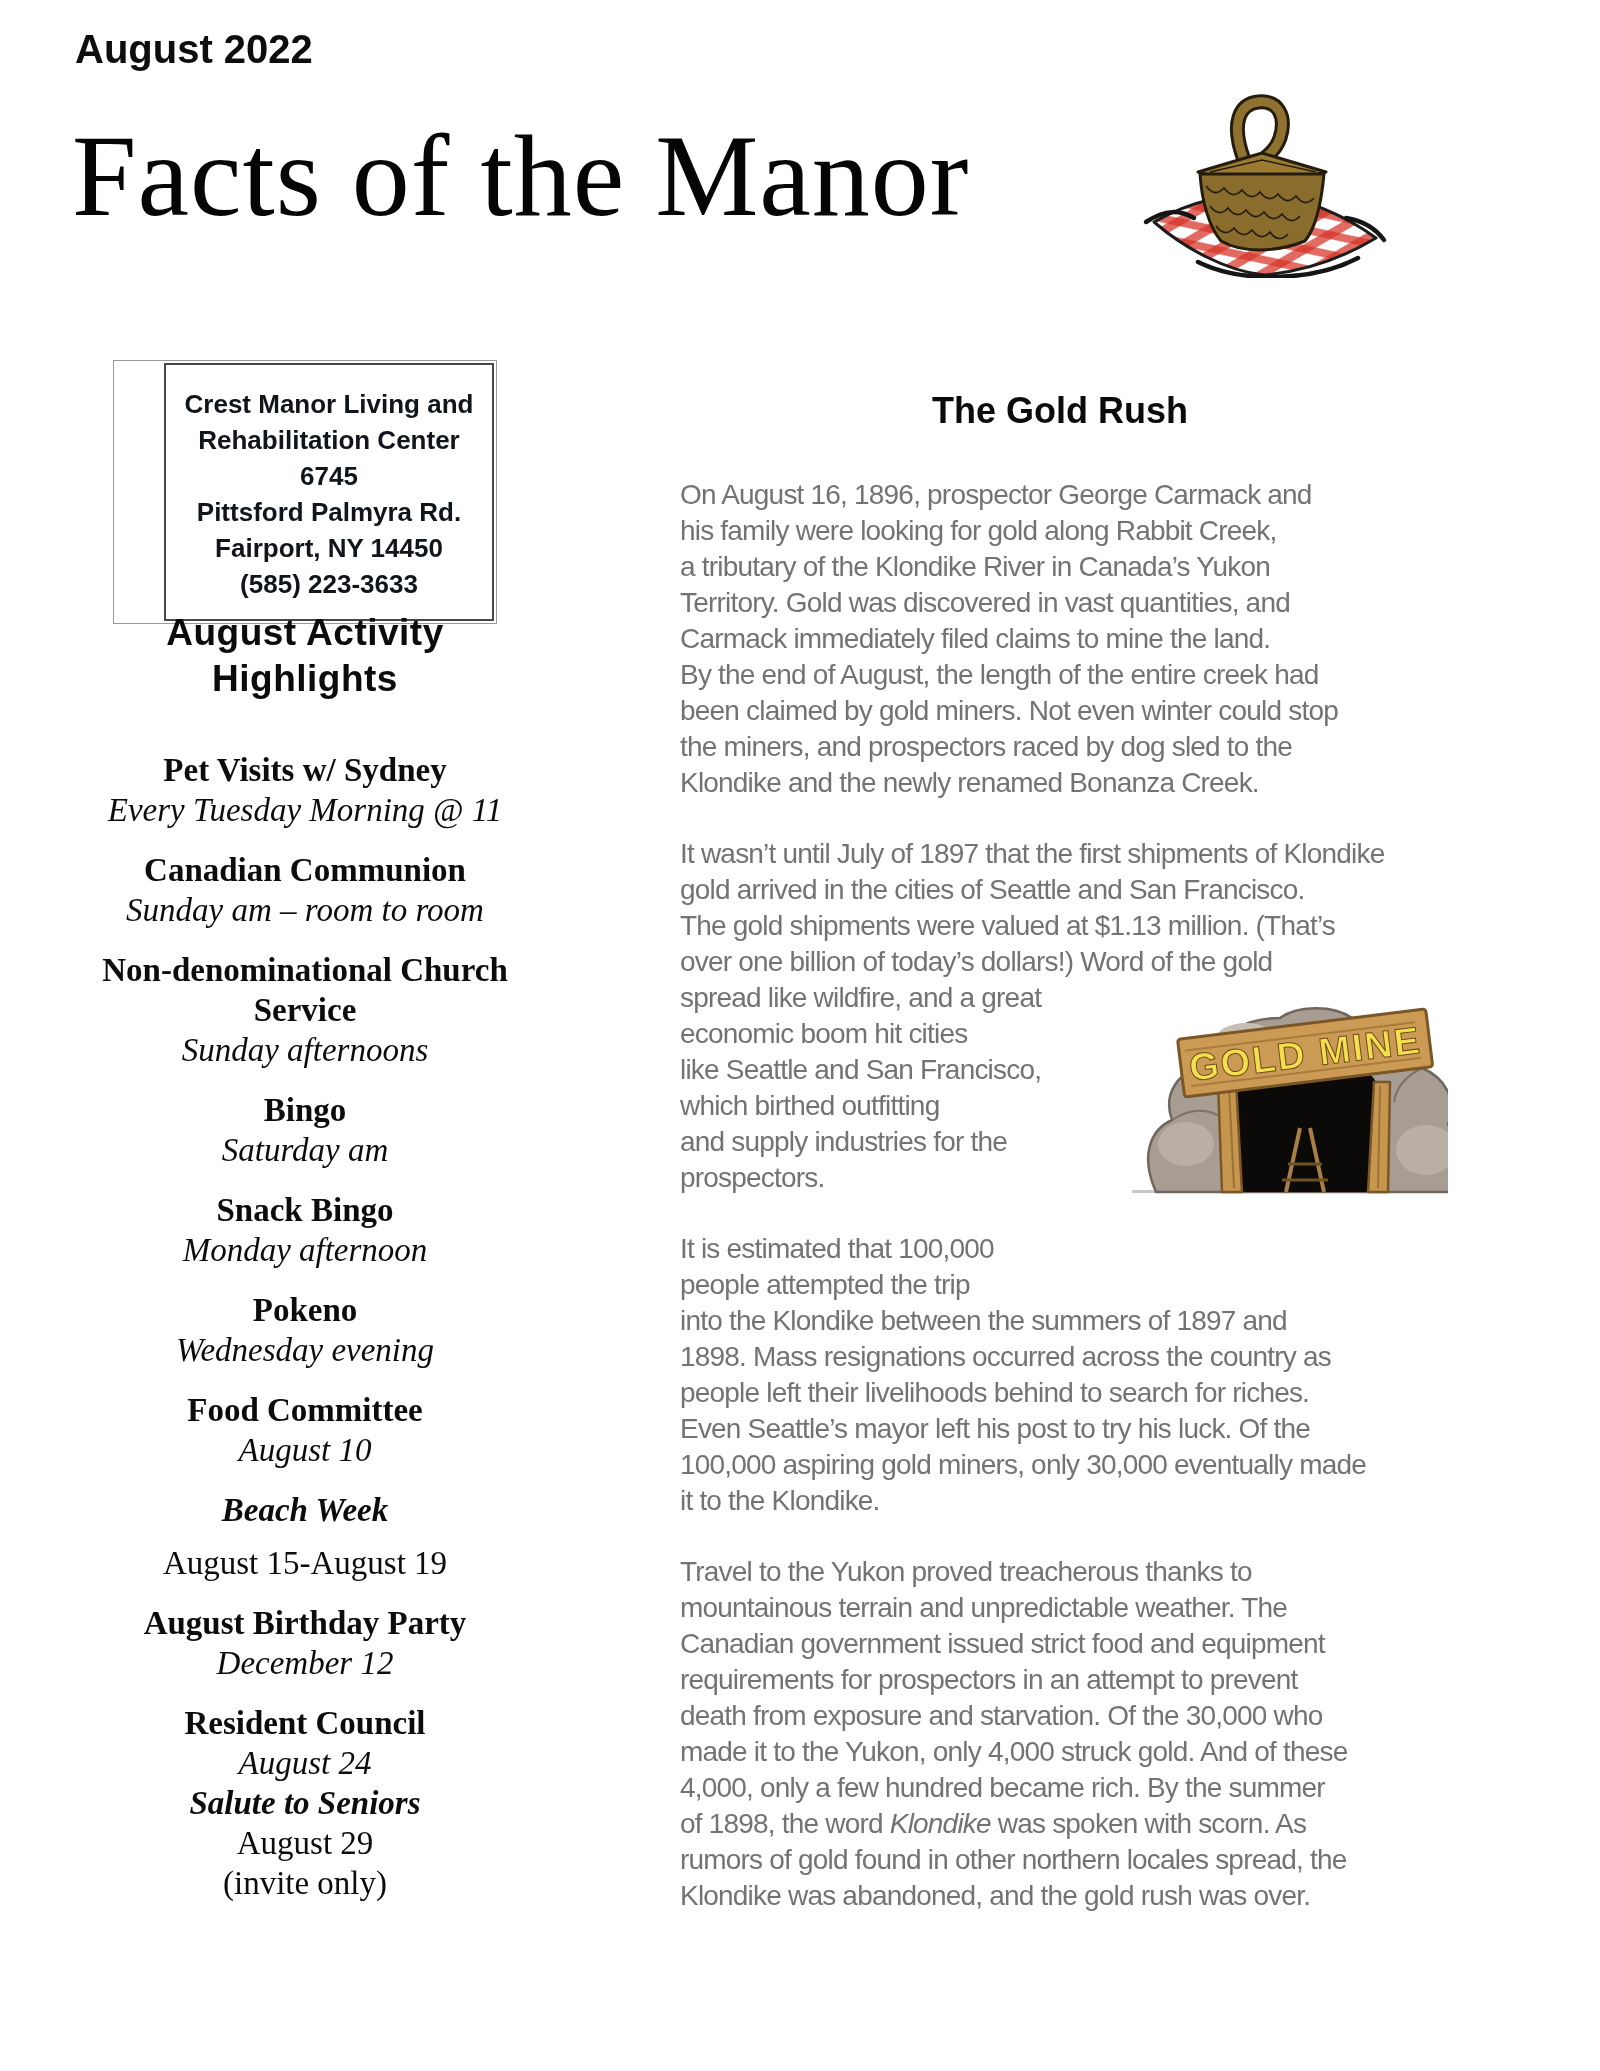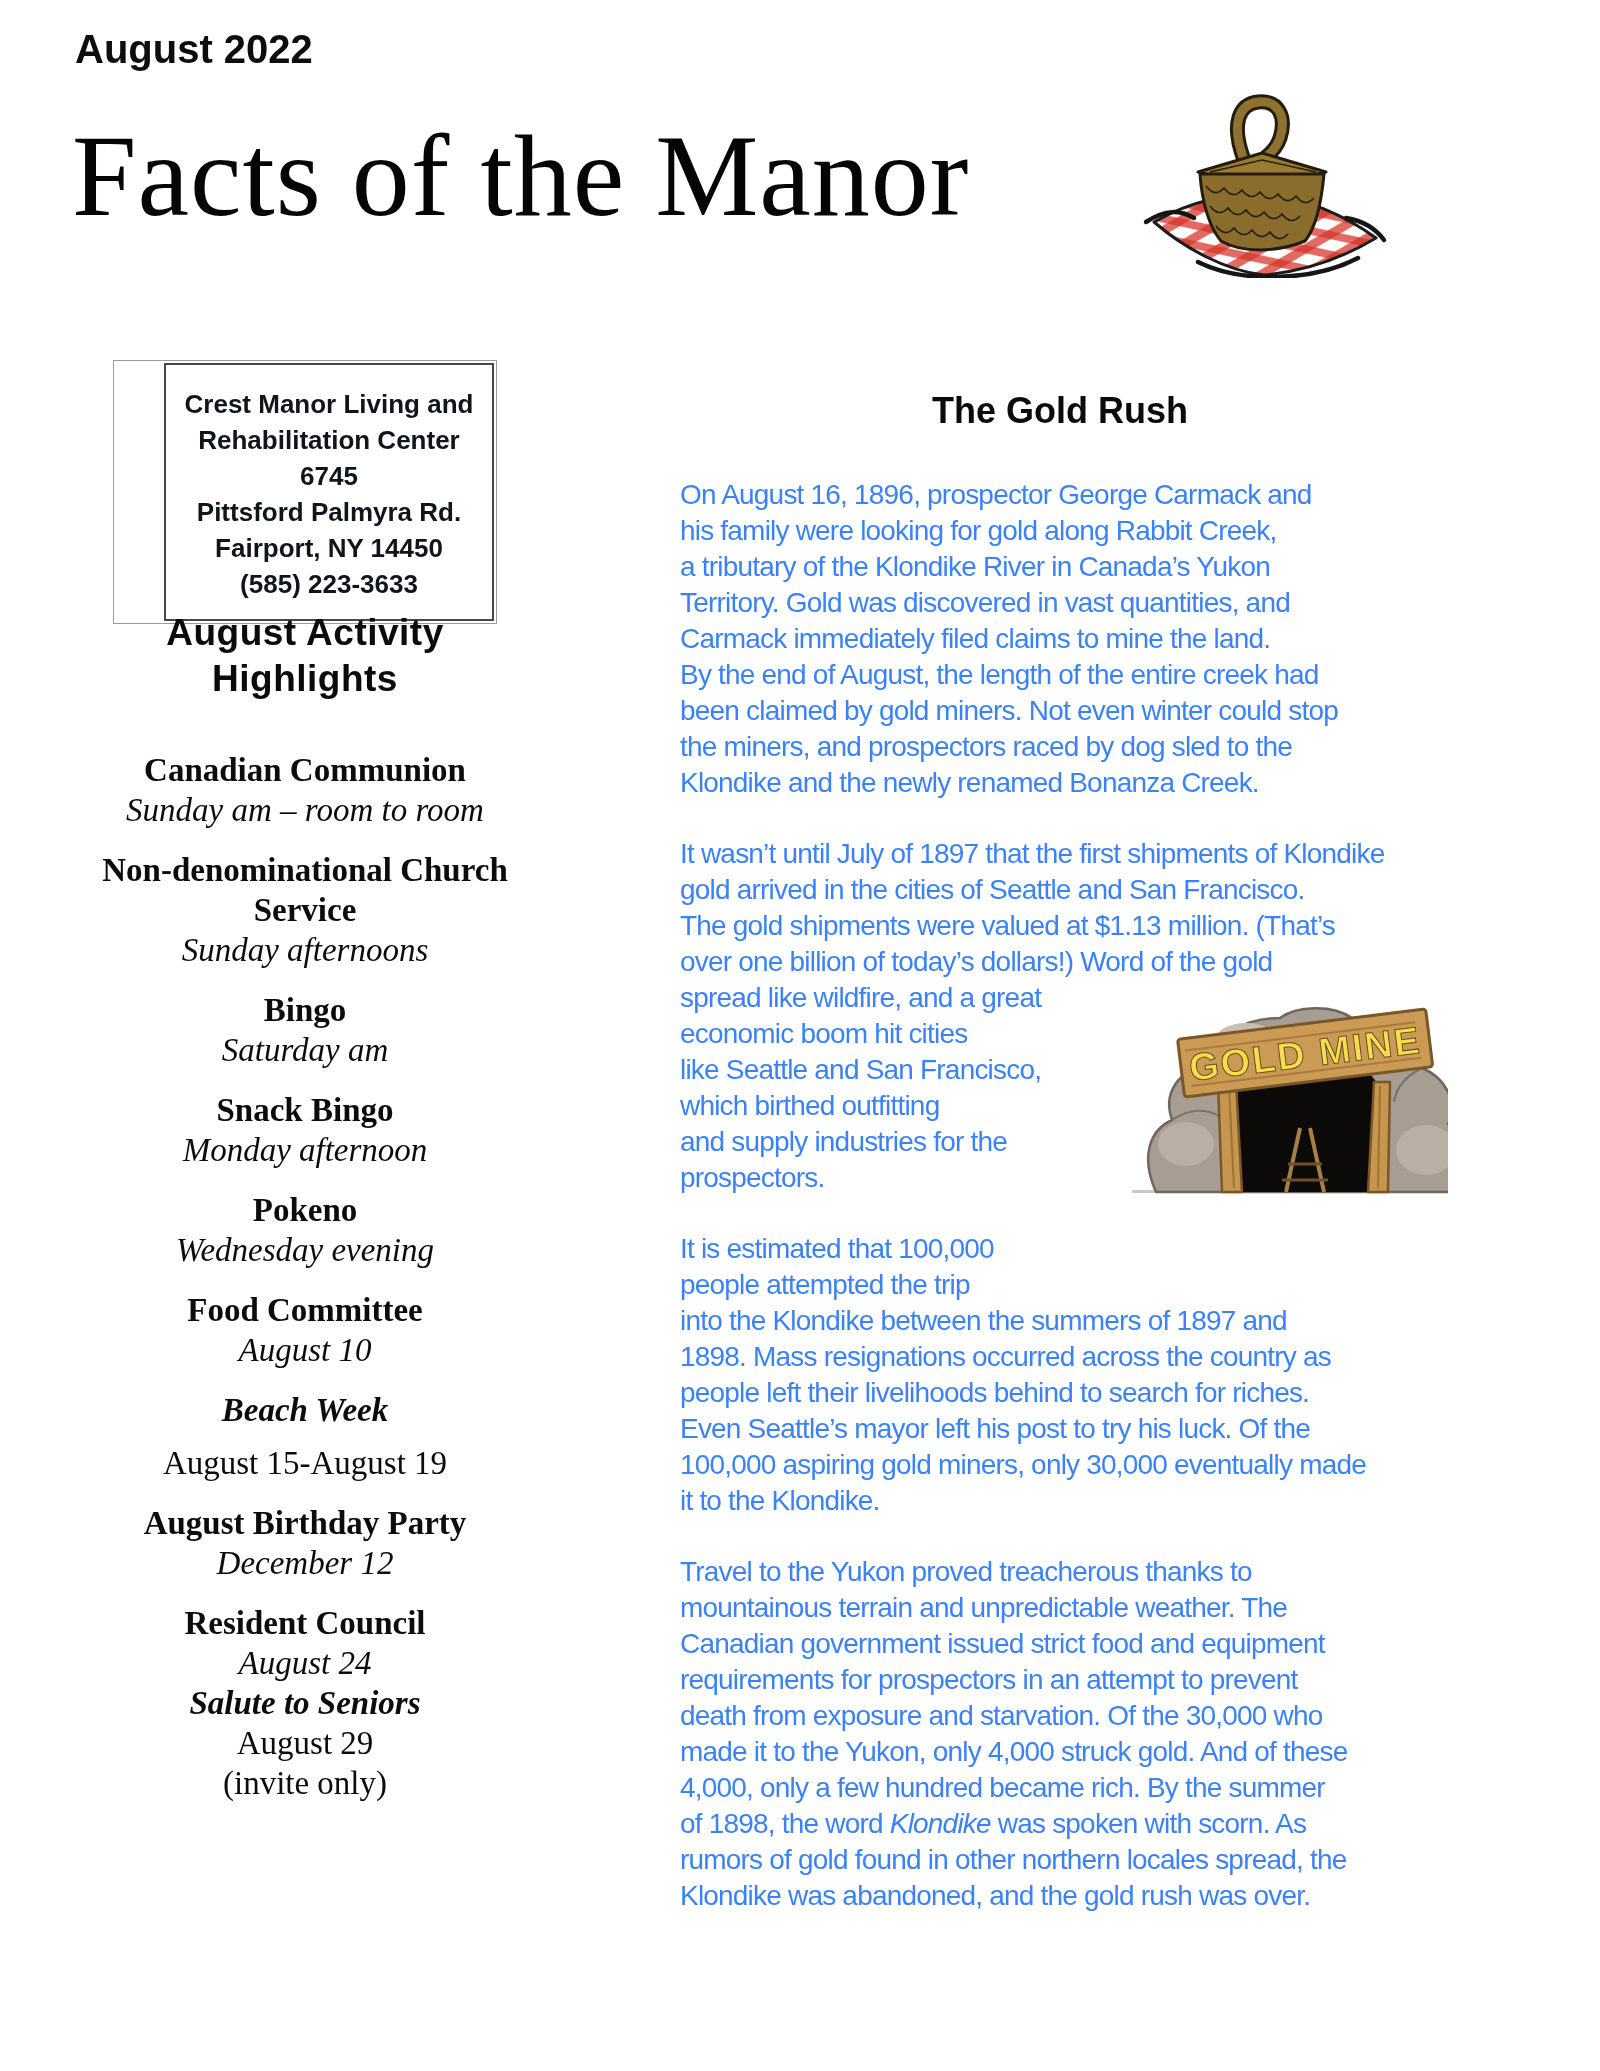--- a/index.html
+++ b/index.html
@@ -43,21 +43,21 @@
   .a-detail.regular { font-style:normal; }
   .a-detail.gap { margin-top:13px; }
   .article { position:absolute; left:680px; top:388px; width:800px; }
   .article-title {
     width:760px; text-align:center;
     font:700 36px/45px "Liberation Sans", sans-serif; color:#0b0b0b;
     margin:0 0 44px 0;
   }
   .para {
     font:400 28px/36px "Liberation Sans", sans-serif; letter-spacing:-0.8px;
-    color:#3b82f6; white-space:pre; margin:0 0 35px 0;
+    color:#737373; white-space:pre; margin:0 0 35px 0;
   }
   .para i { font-style:italic; }
   .goldmine { position:absolute; left:1128px; top:980px; width:354px; height:226px; }
 </style>
 </head>
 <body>
 
 <div class="page">
 
   <div class="month">August 2022</div>
@@ -94,20 +94,24 @@
     <div class="contact-inner">Crest Manor Living and
 Rehabilitation Center 6745
 Pittsford Palmyra Rd.
 Fairport, NY 14450
 (585) 223-3633</div>
   </div>
 
   <div class="hl-heading">August Activity
 Highlights</div>
   <div class="activities">
+      <div class="activity">
+        <div class="a-name">Pet Visits w/ Sydney</div>
+        <div class="a-detail">Every Tuesday Morning @ 11</div>
+      </div>
       <div class="activity">
         <div class="a-name">Canadian Communion</div>
         <div class="a-detail">Sunday am – room to room</div>
       </div>
       <div class="activity">
         <div class="a-name">Non-denominational Church
 Service</div>
         <div class="a-detail">Sunday afternoons</div>
       </div>
       <div class="activity">

